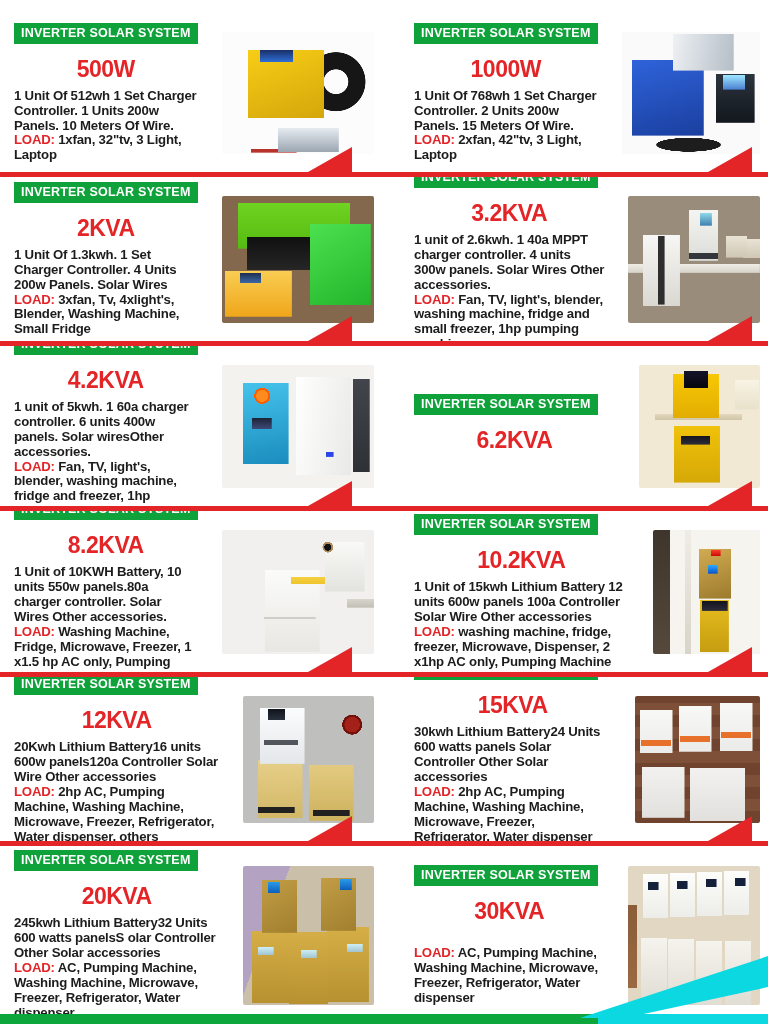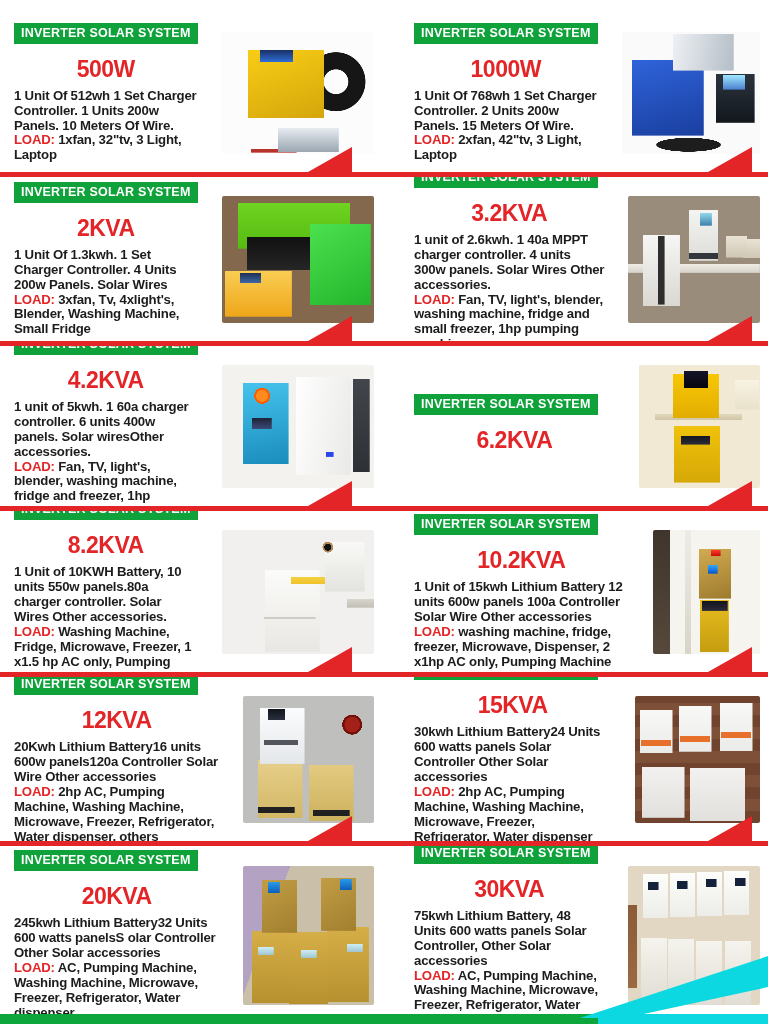--- a/index.html
+++ b/index.html
@@ -295,21 +295,21 @@
 
   <div class="card">
     <div class="text">
       <div>
         <span class="banner">
           <span class="banner-label">INVERTER SOLAR SYSTEM</span>
         </span>
       </div>
       <div class="title">30KVA</div>
       <p class="desc">
-        <span class="desc-main">75kwh Lithium Battery, 48 Units 600 watts panels Solar Controller, Other Solar accessories</span><br>
+        <br>
         <span class="load-label">LOAD:</span><span class="load-text"> AC, Pumping Machine, Washing Machine, Microwave, Freezer, Refrigerator, Water dispenser</span>
       </p>
     </div>
     <div class="photo photo-12"></div>
   </div>
 </div>
 
   <div class="sep" style="top:172px">
     <span class="tri t-left"></span>
     <span class="tri t-right"></span>

